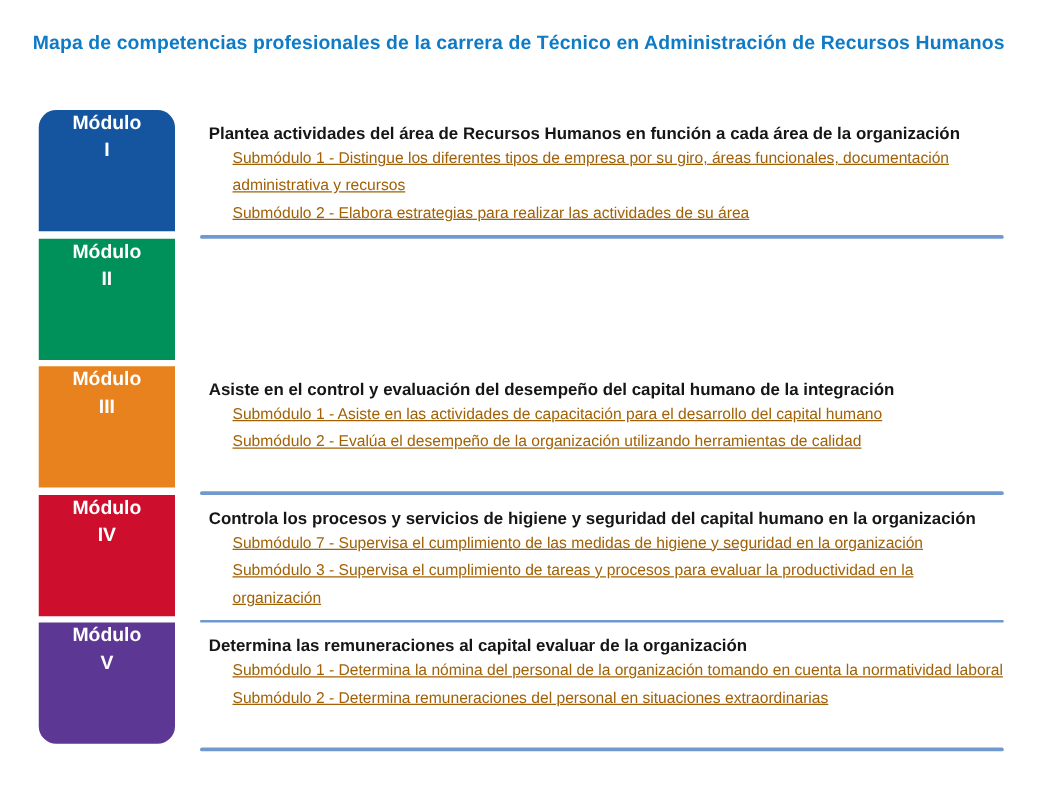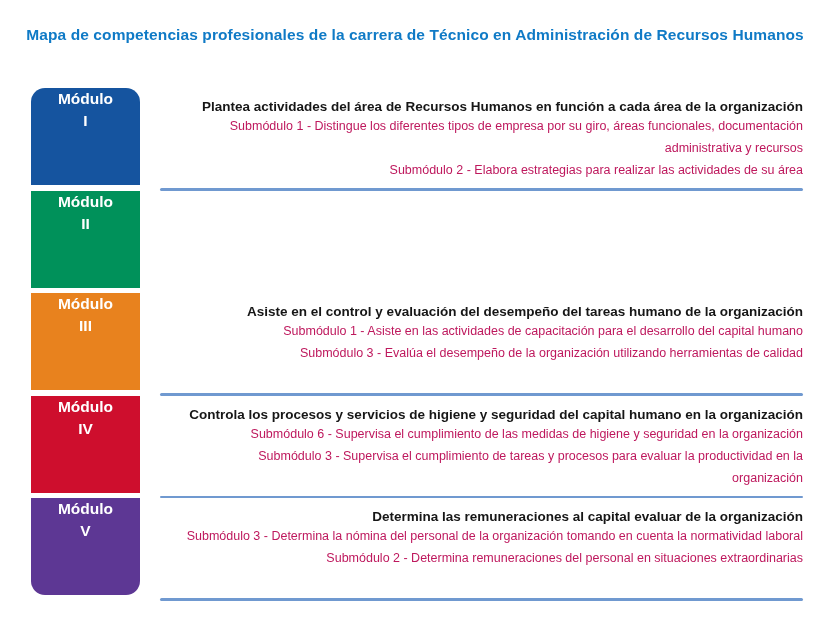--- a/index.html
+++ b/index.html
@@ -55,34 +55,34 @@
     line-height: 22px;
   }
   .row:first-child .module-box { border-radius: 14px 14px 0 0; }
   .row:last-child  .module-box { border-radius: 0 0 14px 14px; }
   .content {
     flex: 1;
     margin-left: 20px;
     position: relative;
     padding-top: 11px;
     max-width: 643px;
-    text-align: right;
   }
   .sec-title {
     margin: 0 0 0 7px;
     font-size: 13.5px;
     font-weight: bold;
     color: #161616;
     line-height: 16px;
   }
   .sub {
     margin: 0 0 0 26px;
     font-size: 12.5px;
-    color: #be185d;
+    color: #a16207;
     line-height: 22px;
+    text-decoration: underline;
   }
   .sub:first-of-type { margin-top: 13px; }
   .divider {
     position: absolute;
     left: 0;
     bottom: 0;
     width: 643px;
     height: 2.5px;
     border-radius: 2px;
   }
@@ -121,51 +121,51 @@
     </div>
 
     <div class="row">
       <div class="module-box" style="background-color: rgb(232, 130, 30);">
         <div>
           <span>Módulo</span><br>
           <span>III</span>
         </div>
       </div>
       <div class="content">
-        <p class="sec-title">Asiste en el control y evaluación del desempeño del tareas humano de la organización</p>
+        <p class="sec-title">Asiste en el control y evaluación del desempeño del capital humano de la integración</p>
         <p class="sub">Submódulo 1 - Asiste en las actividades de capacitación para el desarrollo del capital humano</p>
-        <p class="sub">Submódulo 3 - Evalúa el desempeño de la organización utilizando herramientas de calidad</p>
+        <p class="sub">Submódulo 2 - Evalúa el desempeño de la organización utilizando herramientas de calidad</p>
         <div class="divider" style="background-color: rgb(112, 153, 208);"></div>
       </div>
     </div>
 
     <div class="row">
       <div class="module-box" style="background-color: rgb(206, 14, 45);">
         <div>
           <span>Módulo</span><br>
           <span>IV</span>
         </div>
       </div>
       <div class="content">
         <p class="sec-title">Controla los procesos y servicios de higiene y seguridad del capital humano en la organización</p>
-        <p class="sub">Submódulo 6 - Supervisa el cumplimiento de las medidas de higiene y seguridad en la organización</p>
+        <p class="sub">Submódulo 7 - Supervisa el cumplimiento de las medidas de higiene y seguridad en la organización</p>
         <p class="sub">Submódulo 3 - Supervisa el cumplimiento de tareas y procesos para evaluar la productividad en la organización</p>
         <div class="divider" style="background-color: rgb(112, 153, 208);"></div>
       </div>
     </div>
 
     <div class="row">
       <div class="module-box" style="background-color: rgb(93, 55, 148);">
         <div>
           <span>Módulo</span><br>
           <span>V</span>
         </div>
       </div>
       <div class="content">
         <p class="sec-title">Determina las remuneraciones al capital evaluar de la organización</p>
-        <p class="sub">Submódulo 3 - Determina la nómina del personal de la organización tomando en cuenta la normatividad laboral</p>
+        <p class="sub">Submódulo 1 - Determina la nómina del personal de la organización tomando en cuenta la normatividad laboral</p>
         <p class="sub">Submódulo 2 - Determina remuneraciones del personal en situaciones extraordinarias</p>
         <div class="divider" style="background-color: rgb(112, 153, 208);"></div>
       </div>
     </div>
 
   </div>
 </div>
 
 </body></html>

